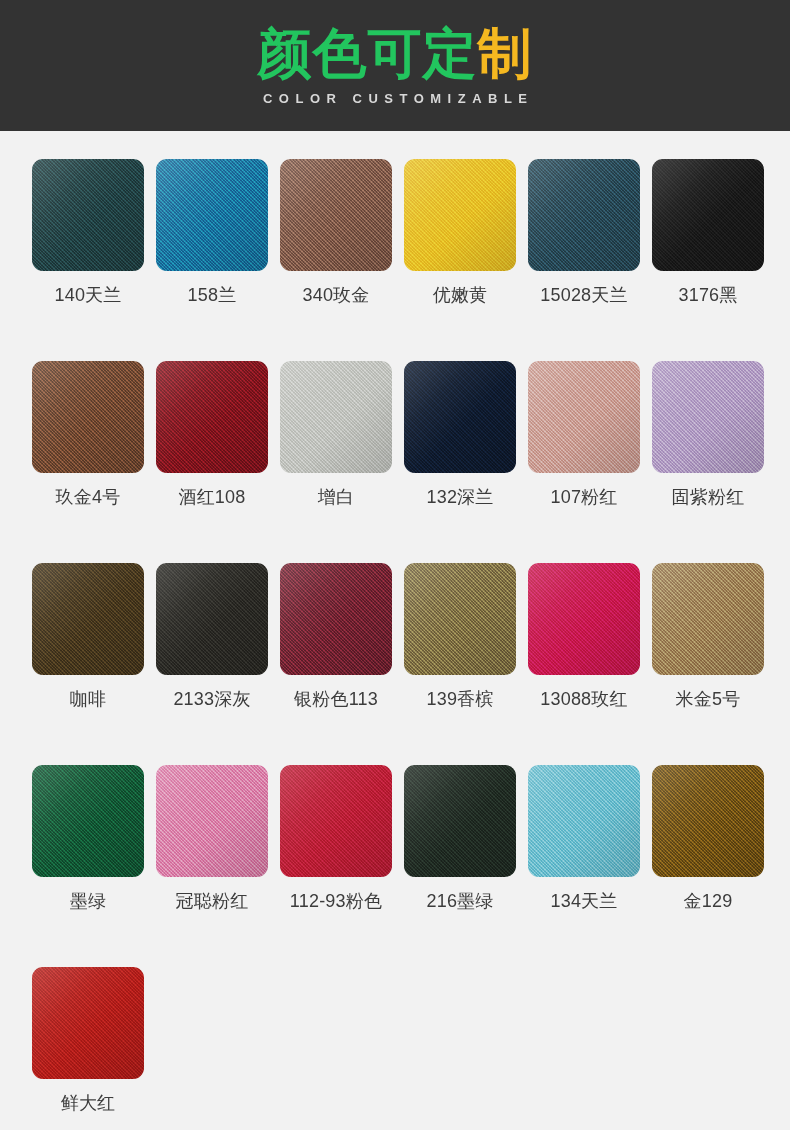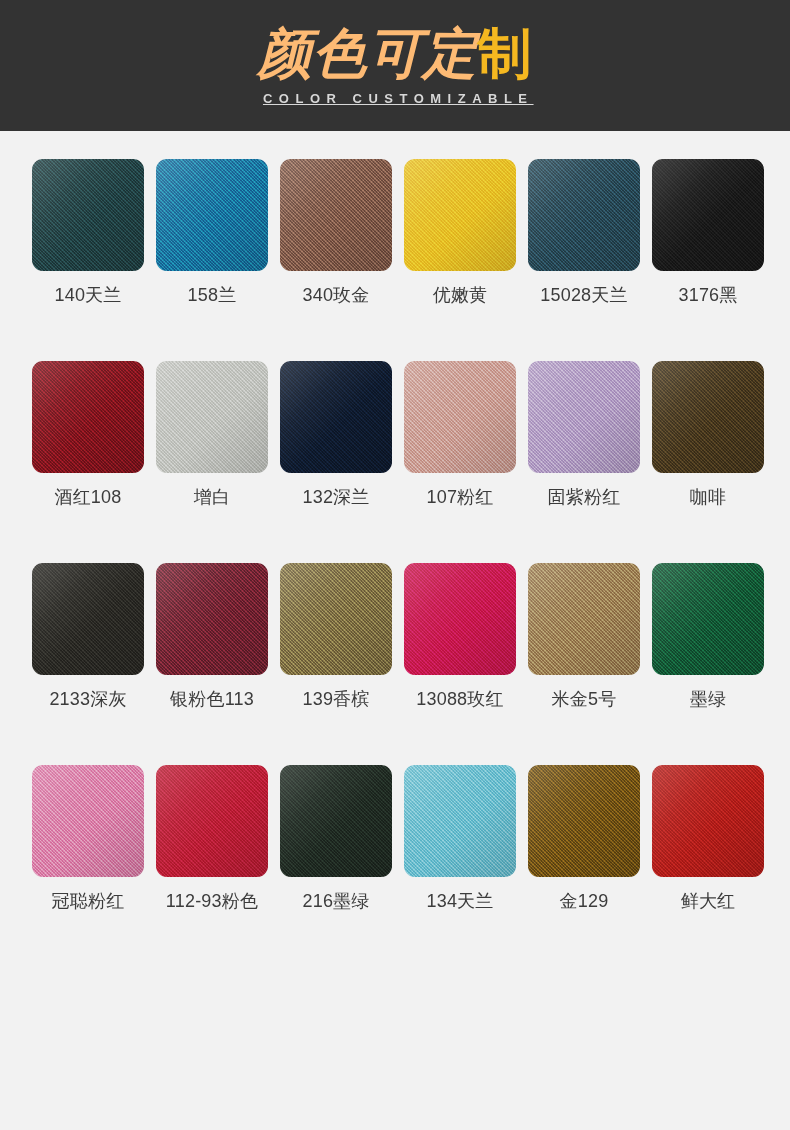--- a/index.html
+++ b/index.html
@@ -20,31 +20,30 @@
     position:relative;
   }
   #banner-title {
     font-size:54px;
     font-weight:bold;
     line-height:1.05;
     letter-spacing:1px;
     white-space:nowrap;
     text-align:center;
   }
-  #banner-title .w { color:#fdba74;font-style:italic; }
+  #banner-title .w { color:#22c55e; }
   #banner-title .g { color:#f5b820; }
   #banner-sub {
     margin-top:9px;
     font-size:13px;
     font-weight:bold;
     color:#d8d8d8;
     letter-spacing:6.5px;
     text-indent:6.5px;
     white-space:nowrap;
-    text-decoration:underline;
   }
 
   
   #grid {
     width:668px;
     padding:28px 32px 0 32px;
     display:grid;
     grid-template-columns:repeat(6, 112px);
     column-gap:11px;
     row-gap:0;
@@ -131,20 +130,24 @@
     </div>
     <div class="cell">
       <div class="swatch" style="background-color: rgb(43, 79, 94);"></div>
       <div class="label">15028天兰</div>
     </div>
     <div class="cell">
       <div class="swatch" style="background-color: rgb(27, 27, 27);"></div>
       <div class="label">3176黑</div>
     </div>
     <div class="cell">
+      <div class="swatch" style="background-color: rgb(124, 79, 53);"></div>
+      <div class="label">玖金4号</div>
+    </div>
+    <div class="cell">
       <div class="swatch" style="background-color: rgb(139, 22, 32);"></div>
       <div class="label">酒红108</div>
     </div>
     <div class="cell">
       <div class="swatch" style="background-color: rgb(198, 200, 195);"></div>
       <div class="label">增白</div>
     </div>
     <div class="cell">
       <div class="swatch" style="background-color: rgb(16, 29, 51);"></div>
       <div class="label">132深兰</div>

